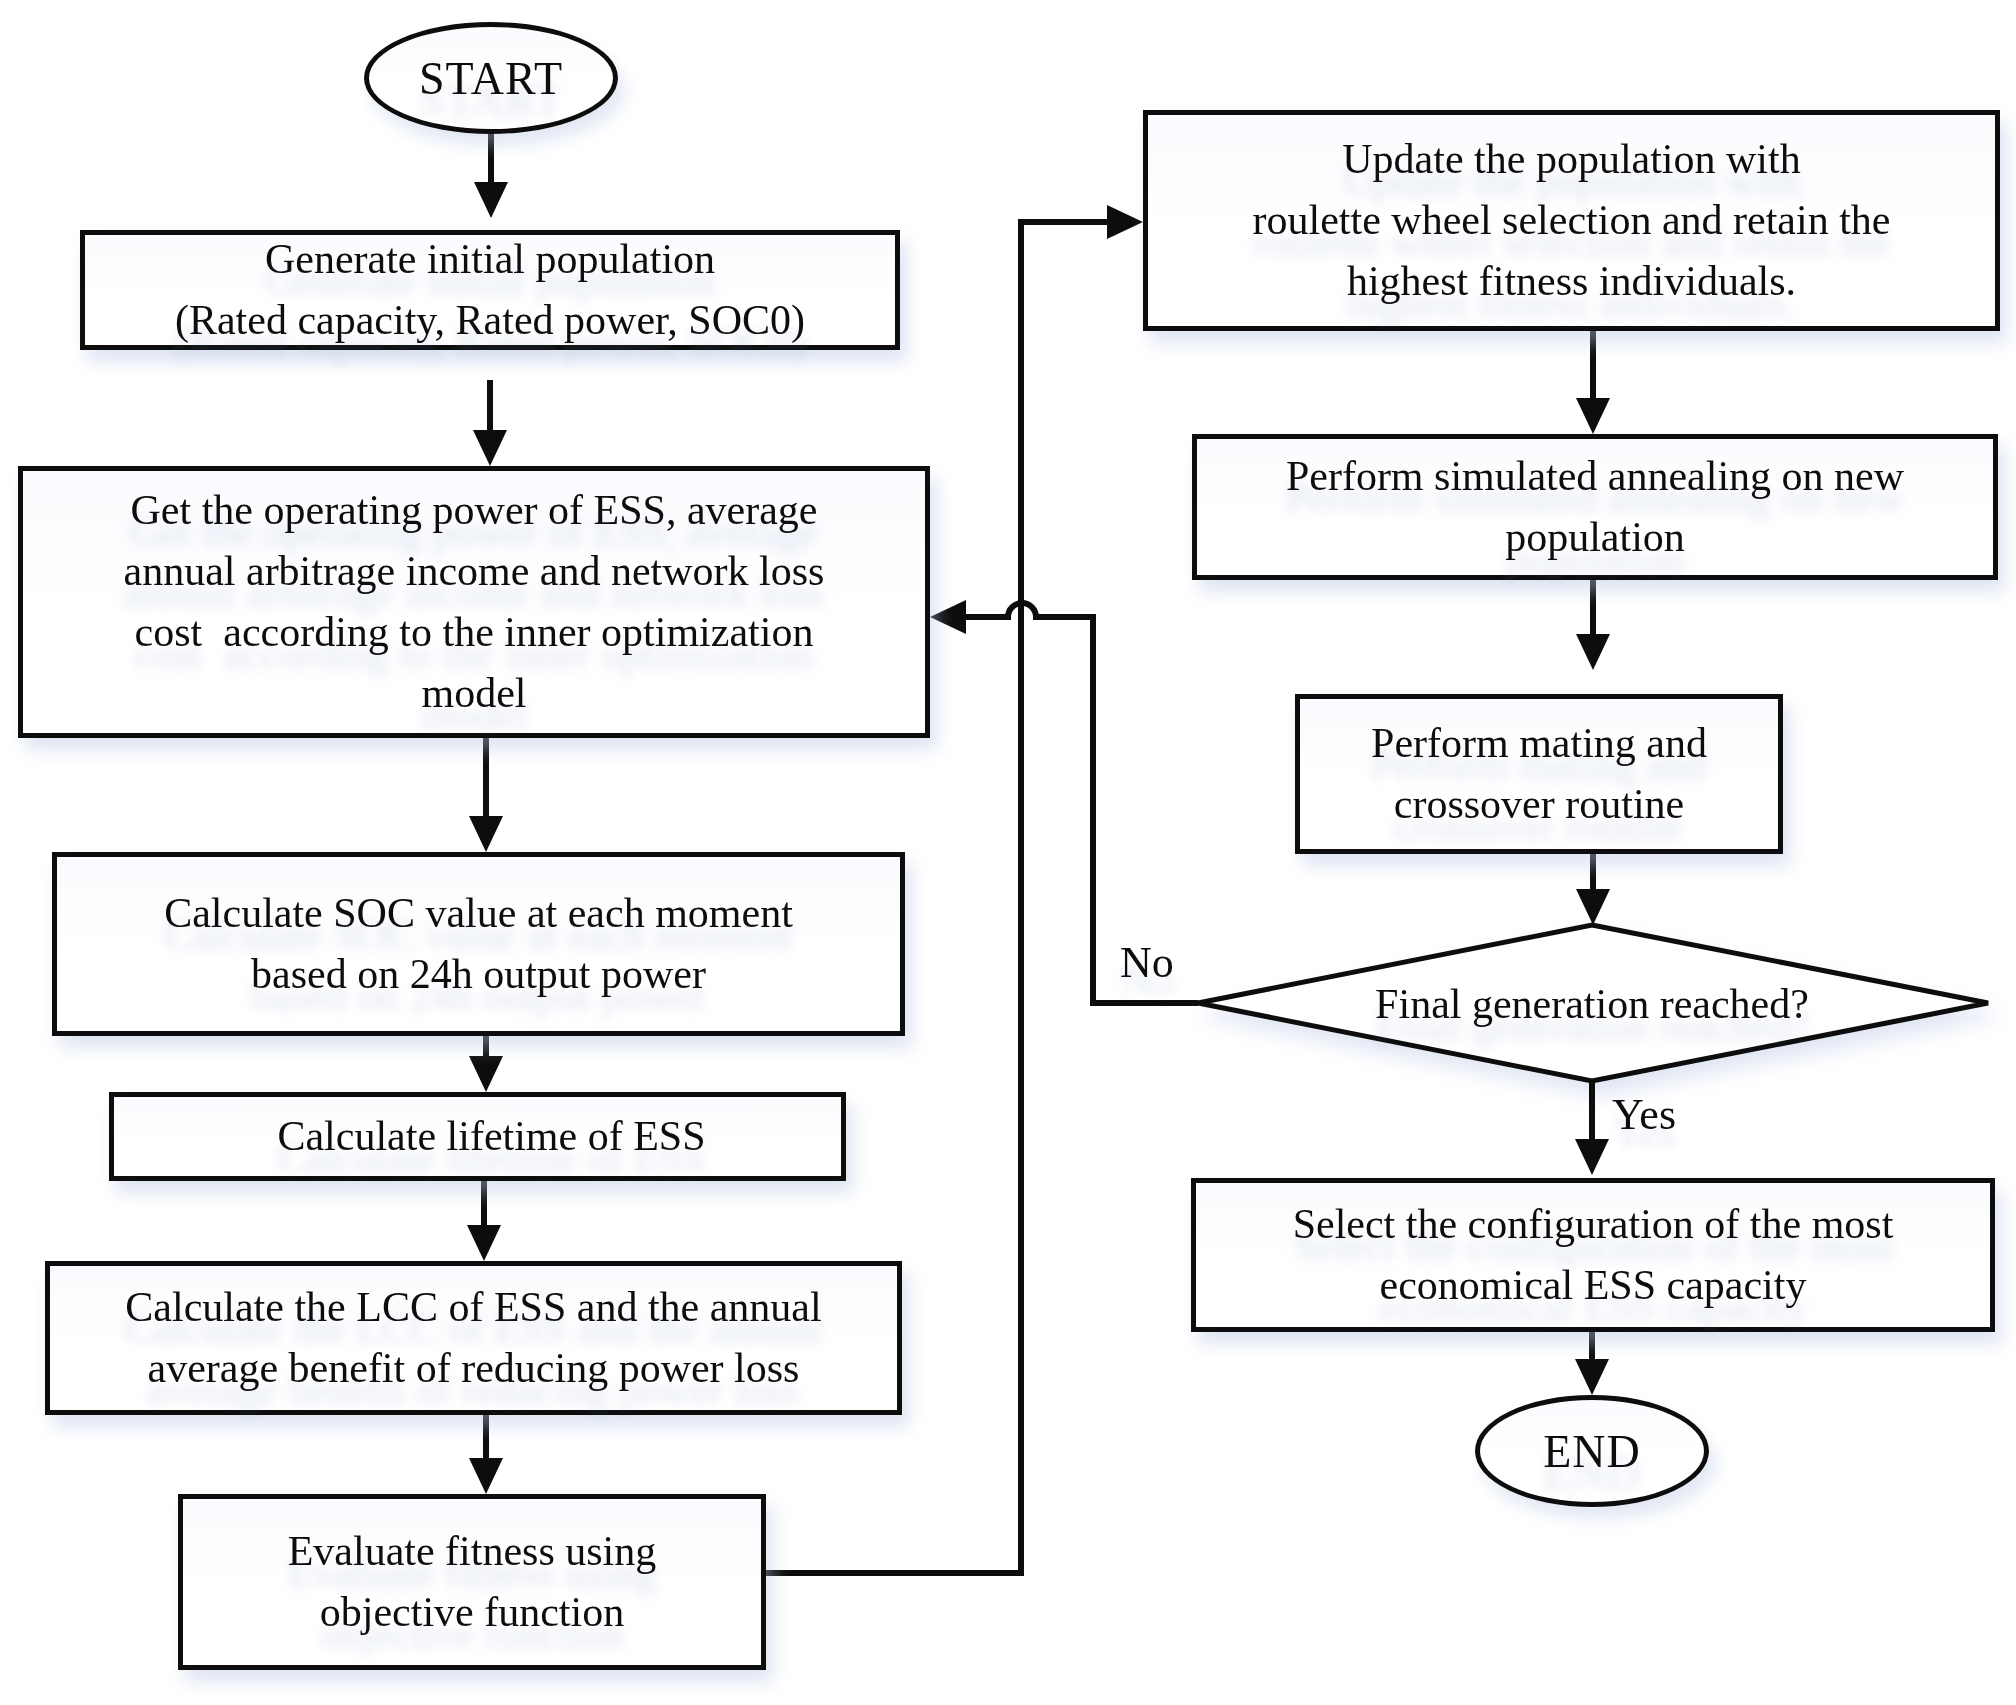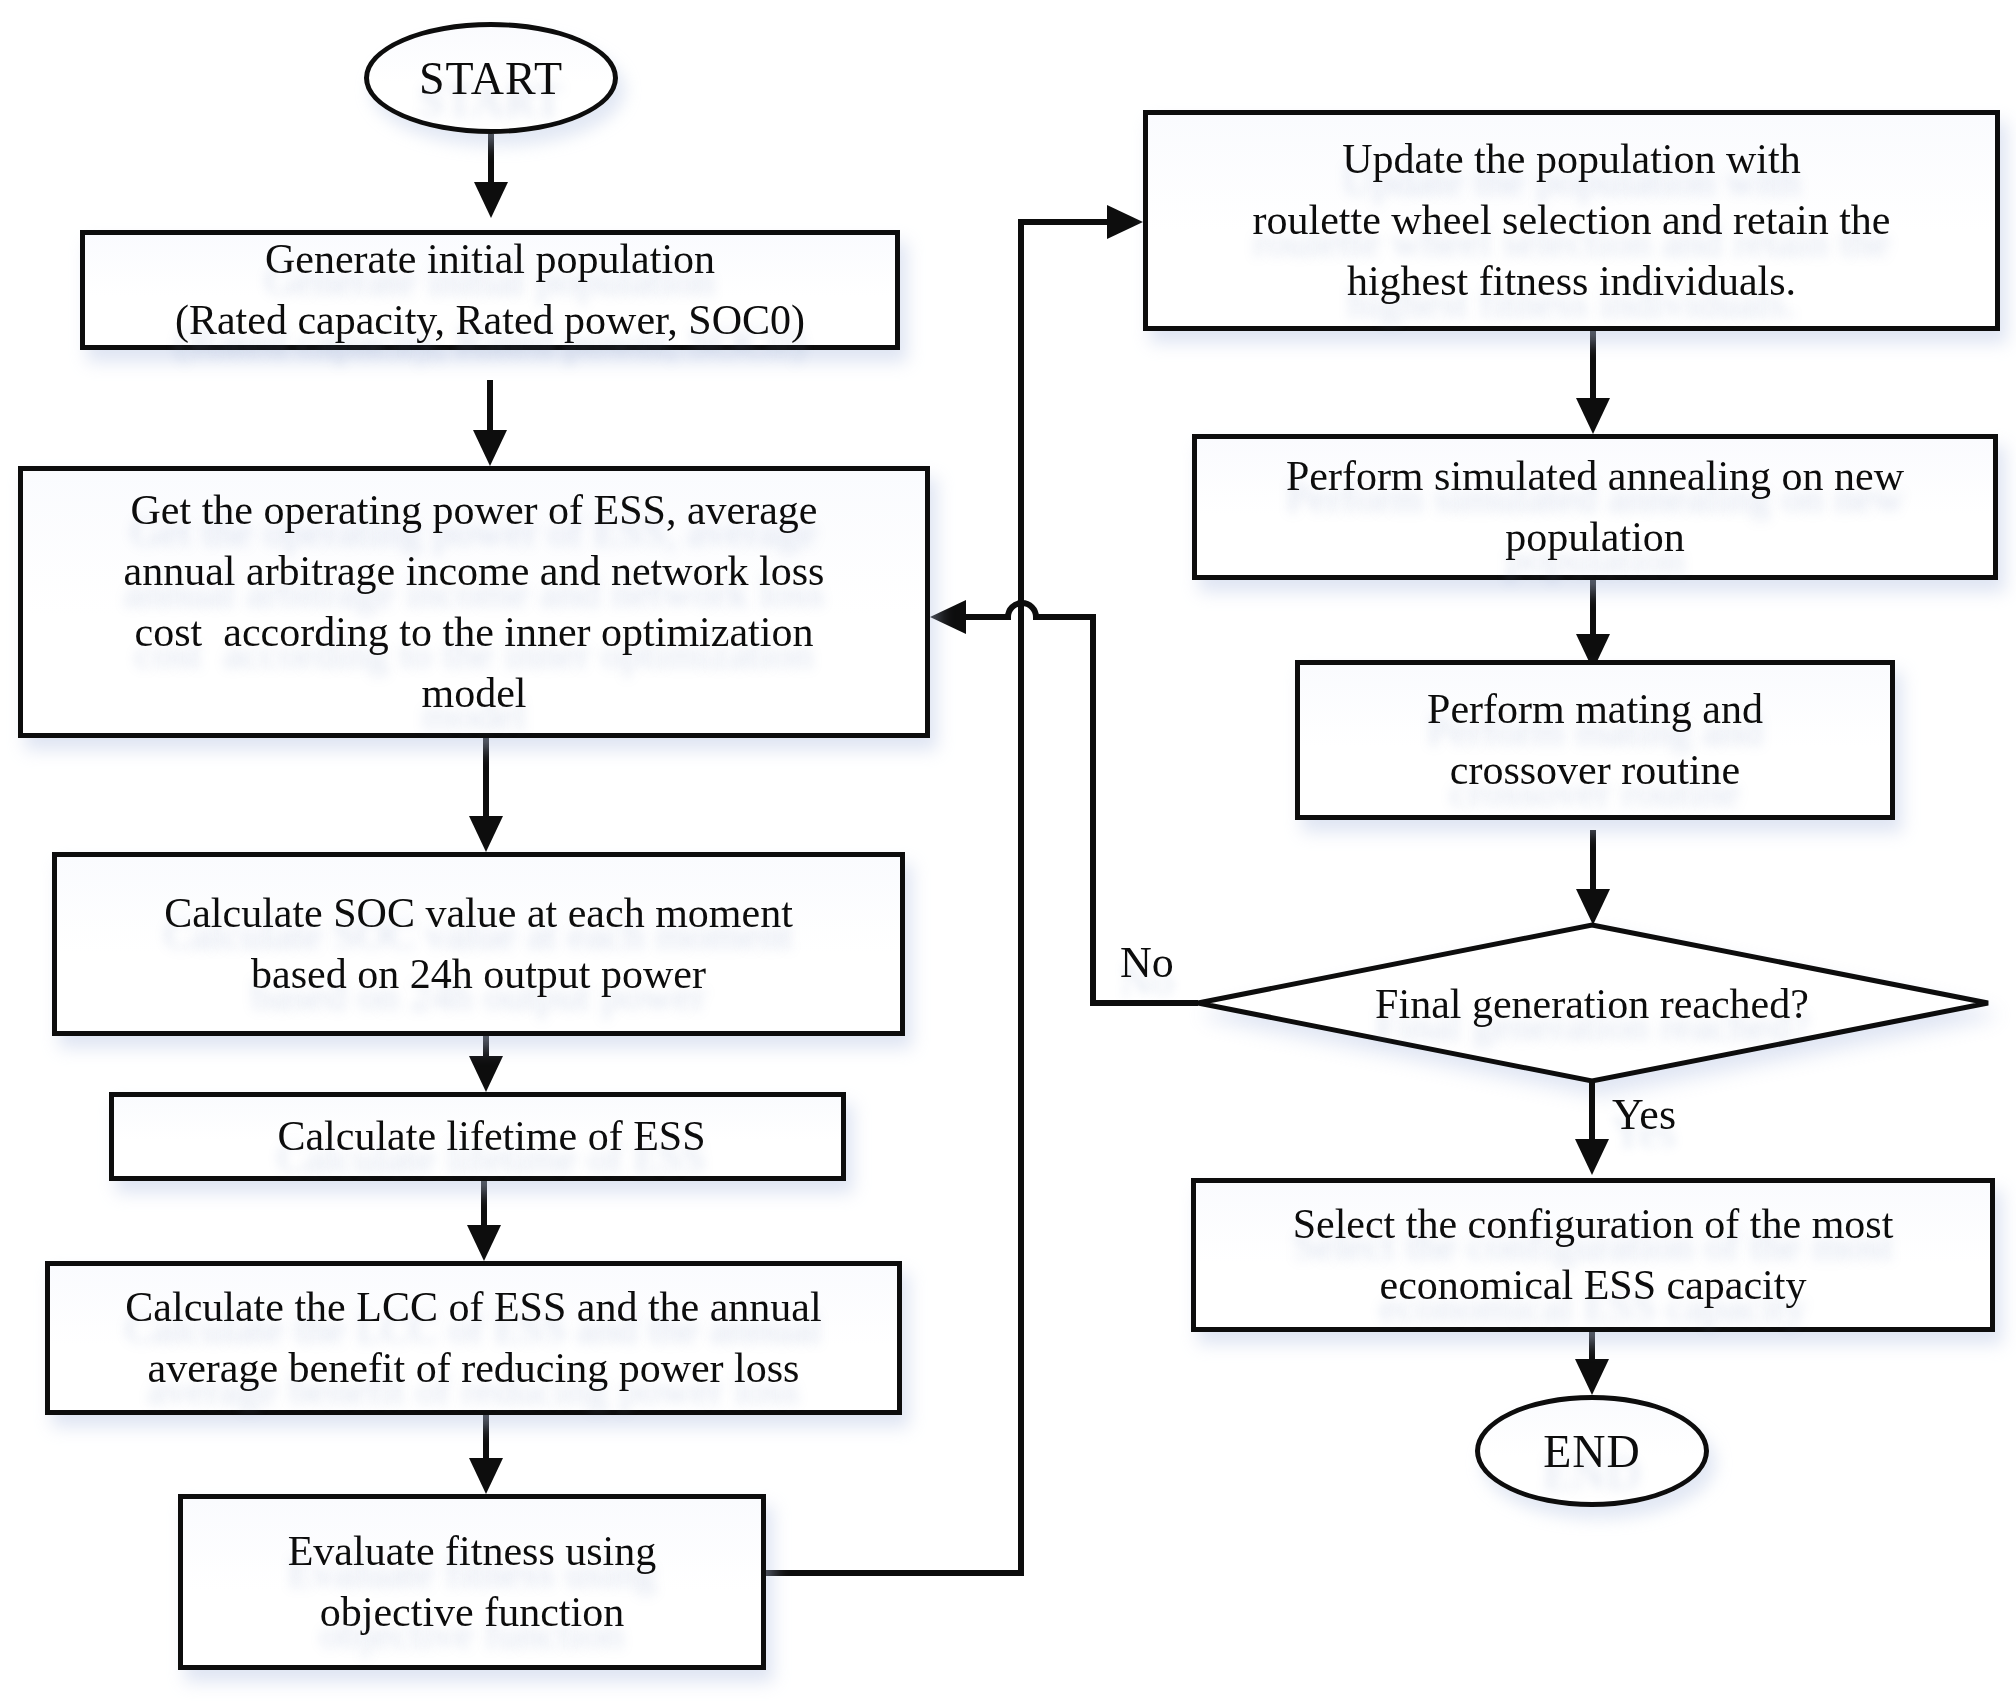--- a/index.html
+++ b/index.html
@@ -86,21 +86,21 @@
   
   #n-start   { left: 364px;  top: 22px;   width: 254px; height: 112px; justify-content: center; }
   #n-gen     { left: 80px;   top: 218px;  width: 820px; height: 120px; margin-top: 12px; }
   #n-inner   { left: 18px;   top: 466px;  width: 912px; height: 272px; }
   #n-soc     { left: 52px;   top: 852px;  width: 853px; height: 184px; }
   #n-life    { left: 109px;  top: 1092px; width: 737px; height: 89px; padding-left: 28px;  }
   #n-lcc     { left: 45px;   top: 1261px; width: 857px; height: 154px; }
   #n-fit     { left: 178px;  top: 1494px; width: 588px; height: 176px; }
   #n-update  { left: 1143px; top: 110px;  width: 857px; height: 221px; }
   #n-anneal  { left: 1192px; top: 434px;  width: 806px; height: 146px; }
-  #n-mating  { left: 1295px; top: 660px;  width: 600px; height: 160px; }
+  #n-mating  { left: 1295px; top: 694px;  width: 488px; height: 160px; }
   #n-final   { left: 1292px; top: 976px;  width: 600px; height: 56px;  }
   #n-select  { left: 1191px; top: 1178px; width: 804px; height: 154px; }
   #n-end     { left: 1475px; top: 1395px; width: 234px; height: 112px; }
   #lbl-no    { left: 1120px; top: 938px;  width: 100px; height: 52px;  }
   #lbl-yes   { left: 1612px; top: 1090px; width: 130px; height: 52px;  }
 </style>
 </head>
 <body>
 
 <div class="canvas">

